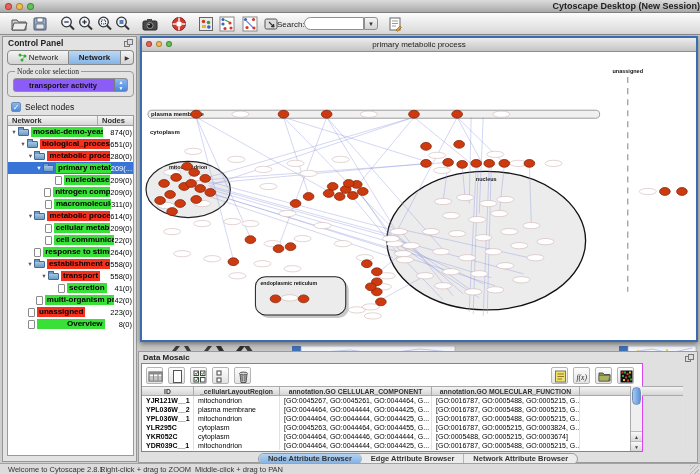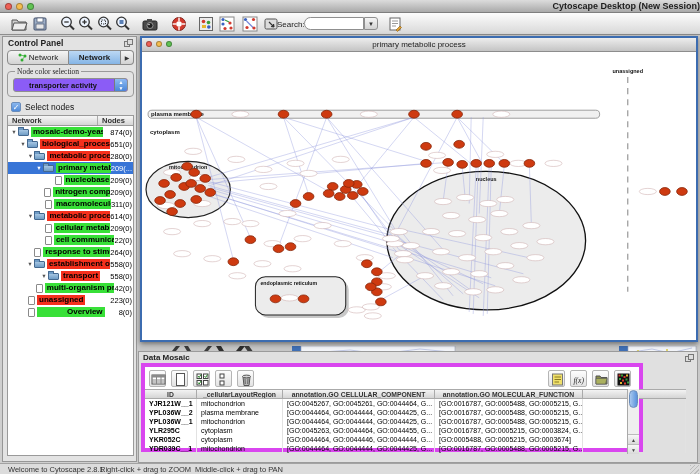--- a/index.html
+++ b/index.html
@@ -105,21 +105,21 @@
   #net-canvas { position:absolute; left:0; top:15px; width:554px; height:287px; }
   #net-svg { width:100%; height:100%; display:block; }
 
   #fragments { position:absolute; left:3px; top:307px; width:558px; height:10px; }
 
   
   #data-panel { position:absolute; left:1px; top:316px; width:560px; height:112px; background:#e0e0e0;
     border:1px solid #9b9b9b; }
   #dp-title { position:absolute; left:4px; top:1px; font-size:8px; font-weight:bold; color:#222; }
   #dp-inner { position:absolute; left:2px; top:11px; width:502px; height:89px; background:#fff;
-    border:4px solid #d946ef;padding-left:40px; }
+    border:1px solid #d946ef;padding-left:40px; }
   .dpico { position:absolute; top:3px; width:17px; height:17px; border:1px solid #b5b5b5;
     border-radius:2px; background:linear-gradient(#fdfdfd,#e3e3e3); }
   .dpico svg { width:15px; height:15px; margin:0.5px; }
   #dp-colheader { position:absolute; left:0; top:22px; width:541px; height:10px; display:flex;
     background:linear-gradient(#f3f3f3,#d5d5d5); border-top:1px solid #aaa; border-bottom:1px solid #aaa; }
   .dc { font-size:6.8px; font-weight:bold; color:#333; text-align:center; line-height:9px;
     border-right:1px solid #aaa; overflow:hidden; white-space:nowrap; }
   .c0 { width:52px; } .c1 { width:86px; } .c2 { width:152px; } .c3 { width:148px; } .c4 { flex:1; border-right:none; }
   #dp-rows { position:absolute; left:0; top:32px; width:541px; height:55px; overflow:hidden; }
   .drow { display:flex; height:9px; }
@@ -381,20 +381,27 @@
     <span class="t-ico icon-folder"></span>
     <span class="t-label" style="background: rgb(245, 48, 29);">establishment of lo</span>
     <span class="t-count">558(0)</span>
   </div>
         <div class="trow">
     <span class="t-ind" style="width: 32px;"></span>
     <span class="t-tri">▼</span>
     <span class="t-ico icon-folder"></span>
     <span class="t-label" style="background: rgb(245, 48, 29);">transport</span>
     <span class="t-count">558(0)</span>
+  </div>
+        <div class="trow">
+    <span class="t-ind" style="width: 42px;"></span>
+    <span class="t-tri"></span>
+    <span class="t-ico icon-file"></span>
+    <span class="t-label" style="background: rgb(56, 224, 56);">secretion</span>
+    <span class="t-count">41(0)</span>
   </div>
         <div class="trow">
     <span class="t-ind" style="width: 22px;"></span>
     <span class="t-tri"></span>
     <span class="t-ico icon-file"></span>
     <span class="t-label" style="background: rgb(56, 224, 56);">multi-organism pro</span>
     <span class="t-count">42(0)</span>
   </div>
         <div class="trow">
     <span class="t-ind" style="width: 12px;"></span>
@@ -767,20 +774,27 @@
     <span class="c3">[GO:0016787, GO:0005488, GO:0005215, G...</span>
     <span class="c4"></span>
   </div>
           </div>
         <div id="dp-scroll">
           <div id="dp-thumb"></div>
           <div class="sc-arrow" id="sc-up">▲</div>
           <div class="sc-arrow" id="sc-down">▼</div>
         </div>
       </div>
+      <div id="dp-tabs">
+        <div id="dp-tabgroup">
+            <span class="dp-tab selected">Node Attribute Browser</span>
+            <span class="dp-tab">Edge Attribute Browser</span>
+            <span class="dp-tab">Network Attribute Browser</span>
+          </div>
+      </div>
     </div>
   </div>
 
   <div id="statusbar">
     <span id="st-welcome">Welcome to Cytoscape 2.8.1</span>
     <span id="st-zoom">Right-click + drag to ZOOM</span>
     <span id="st-pan">Middle-click + drag to PAN</span>
     <span id="grip"></span>
   </div>
 </div>

